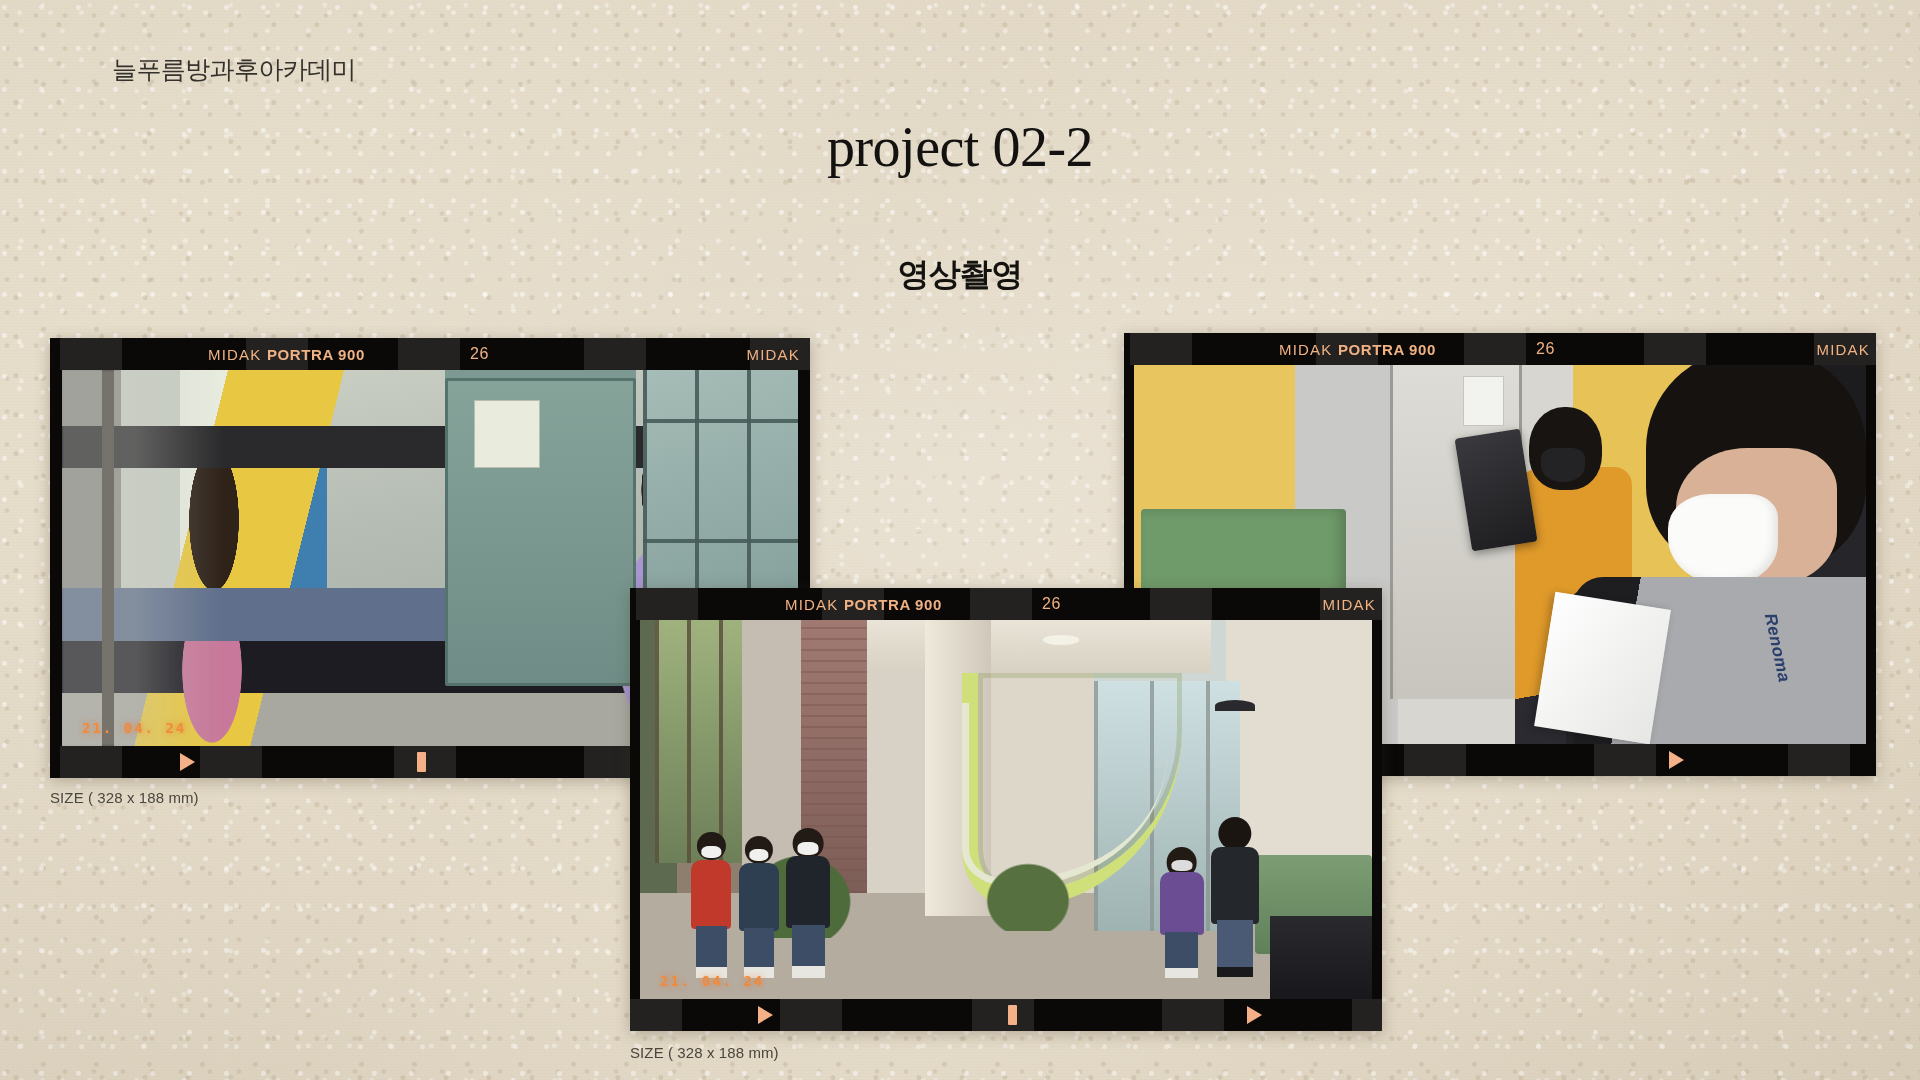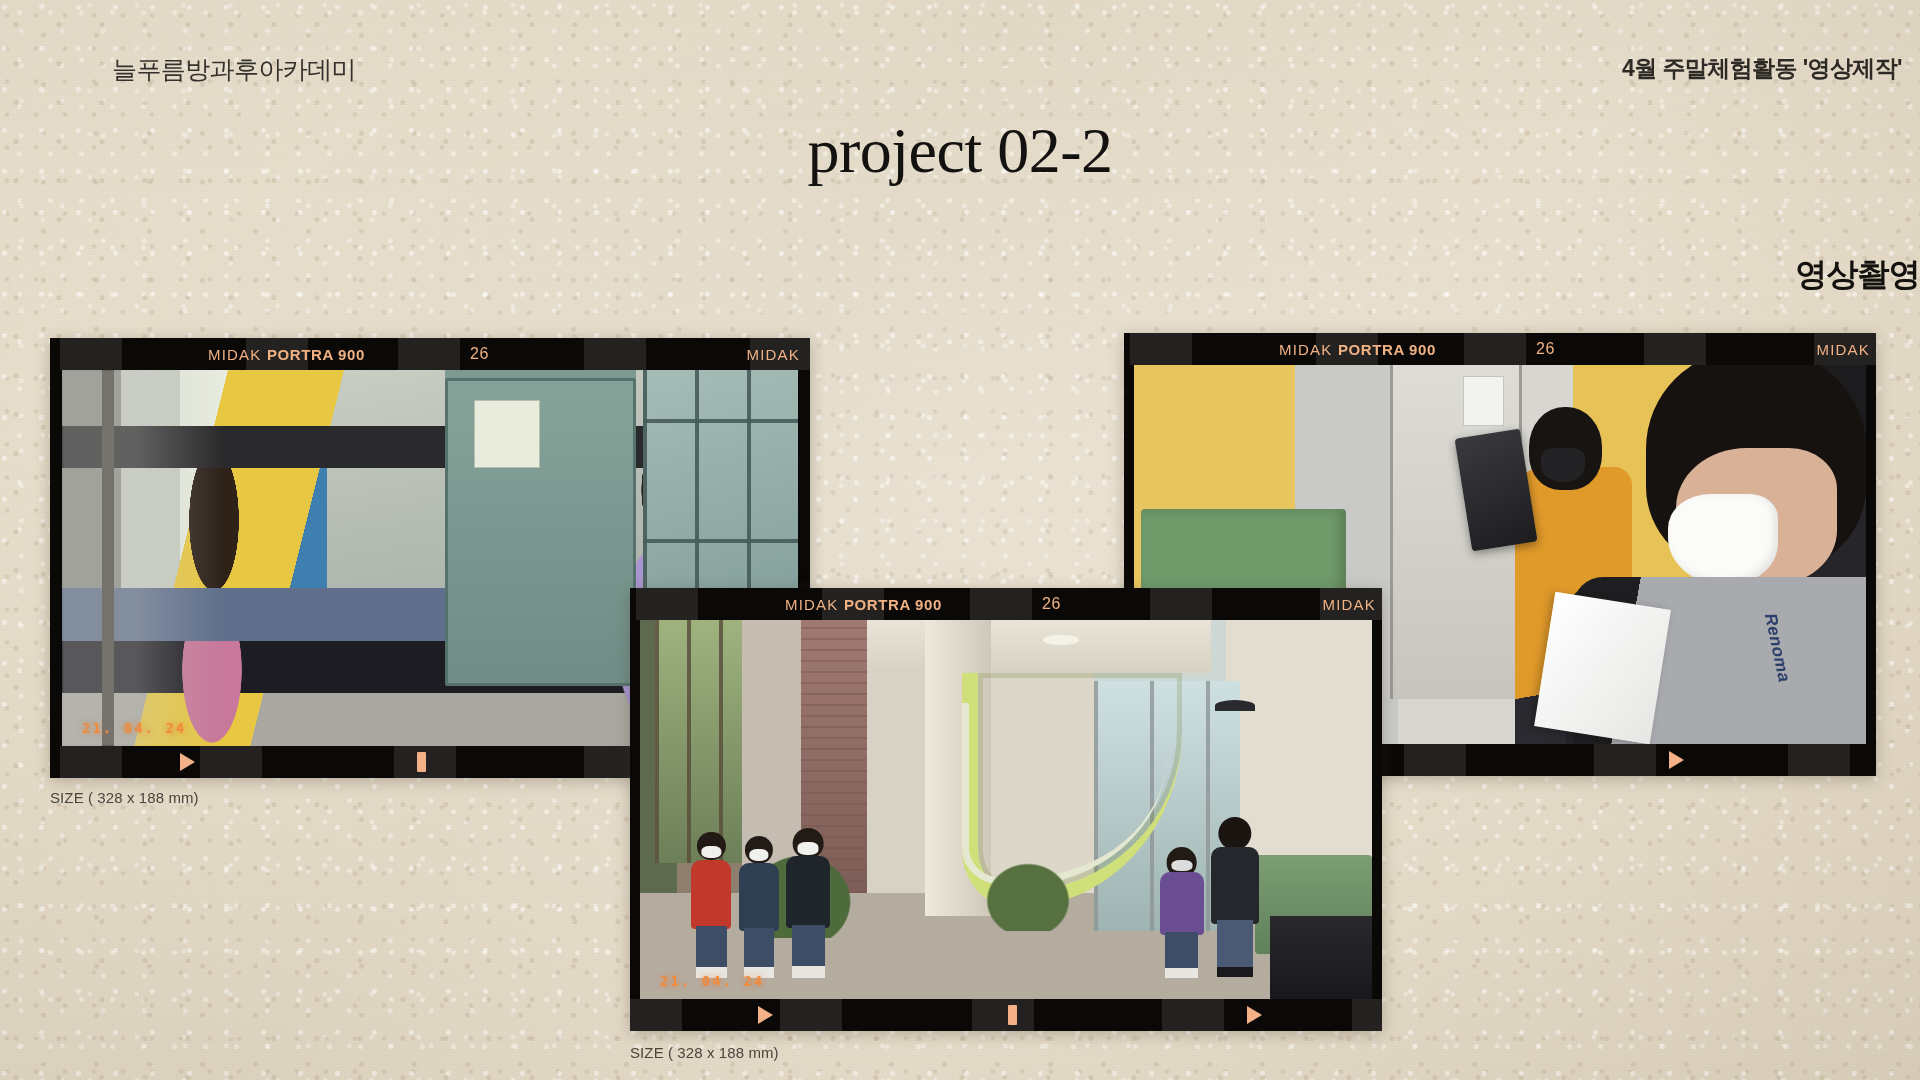--- a/index.html
+++ b/index.html
@@ -60,26 +60,26 @@
     position:absolute; right:58px; top:53px;
     font-size:23px; font-weight:700; color:#2d2a25;
     letter-spacing:-.6px; white-space:nowrap;
   }
 
   
   #page-title{
     position:absolute; top:119px; left:0; width:1920px;
     text-align:center; z-index:5;
     font-family:"Liberation Serif", serif;
-    font-size:64px; font-weight:400; color:#131210;
+    font-size:56px; font-weight:400; color:#131210;
     letter-spacing:-.5px; line-height:1;
   }
   #page-subtitle{
     position:absolute; top:253px; left:0; width:1920px;
-    text-align:right; z-index:5;
+    text-align:center; z-index:5;
     font-size:32px; font-weight:700; color:#14120f;
     letter-spacing:-.8px;
   }
 
   
   .film-frame{
     position:absolute; z-index:6;
     background:#0a0908;
     box-shadow:0 3px 14px rgba(70,58,40,.30);
   }
@@ -383,21 +383,20 @@
 </style>
 </head>
 <body>
 
 <div id="paper-texture"></div>
 <div id="paper-grain"></div>
 <div id="paper-vignette"></div>
 
 <div id="header-row">
   <div id="brand-label">늘푸름방과후아카데미</div>
-  <div id="program-label">4월 주말체험활동 '영상제작'</div>
 </div>
 
 <div id="page-title">project 02-2</div>
 <div id="page-subtitle">영상촬영</div>
 
 <div class="film-frame" style="left:50px; top:338px; width:760px; height:440px;">
 
   <div class="film-strip top" style="height:32px;">
     <div class="sprocket" style="left:10px;  width:62px;  height:46px;"></div>
     <div class="sprocket" style="left:196px; width:62px;  height:46px;"></div>

